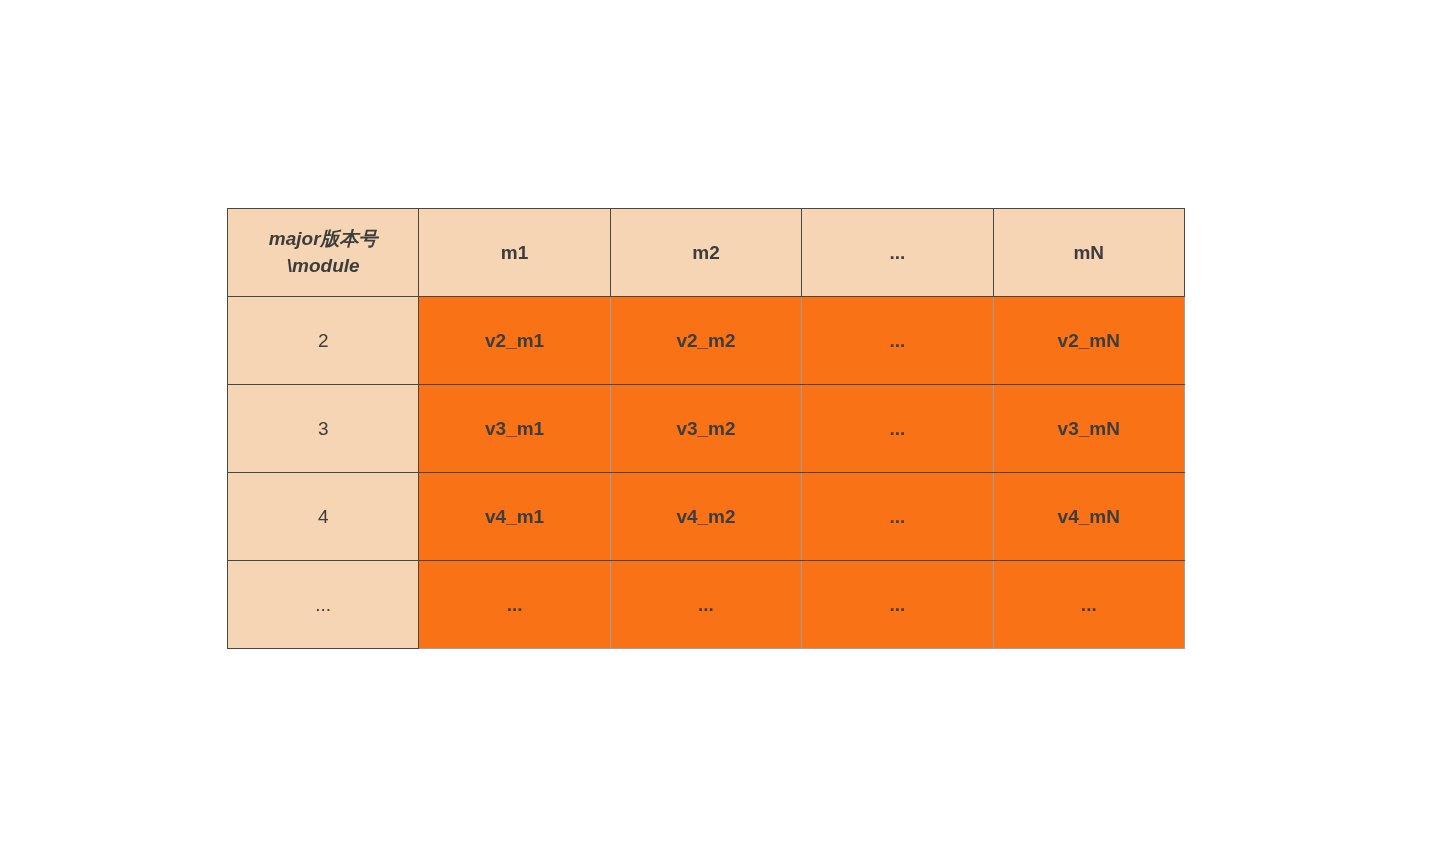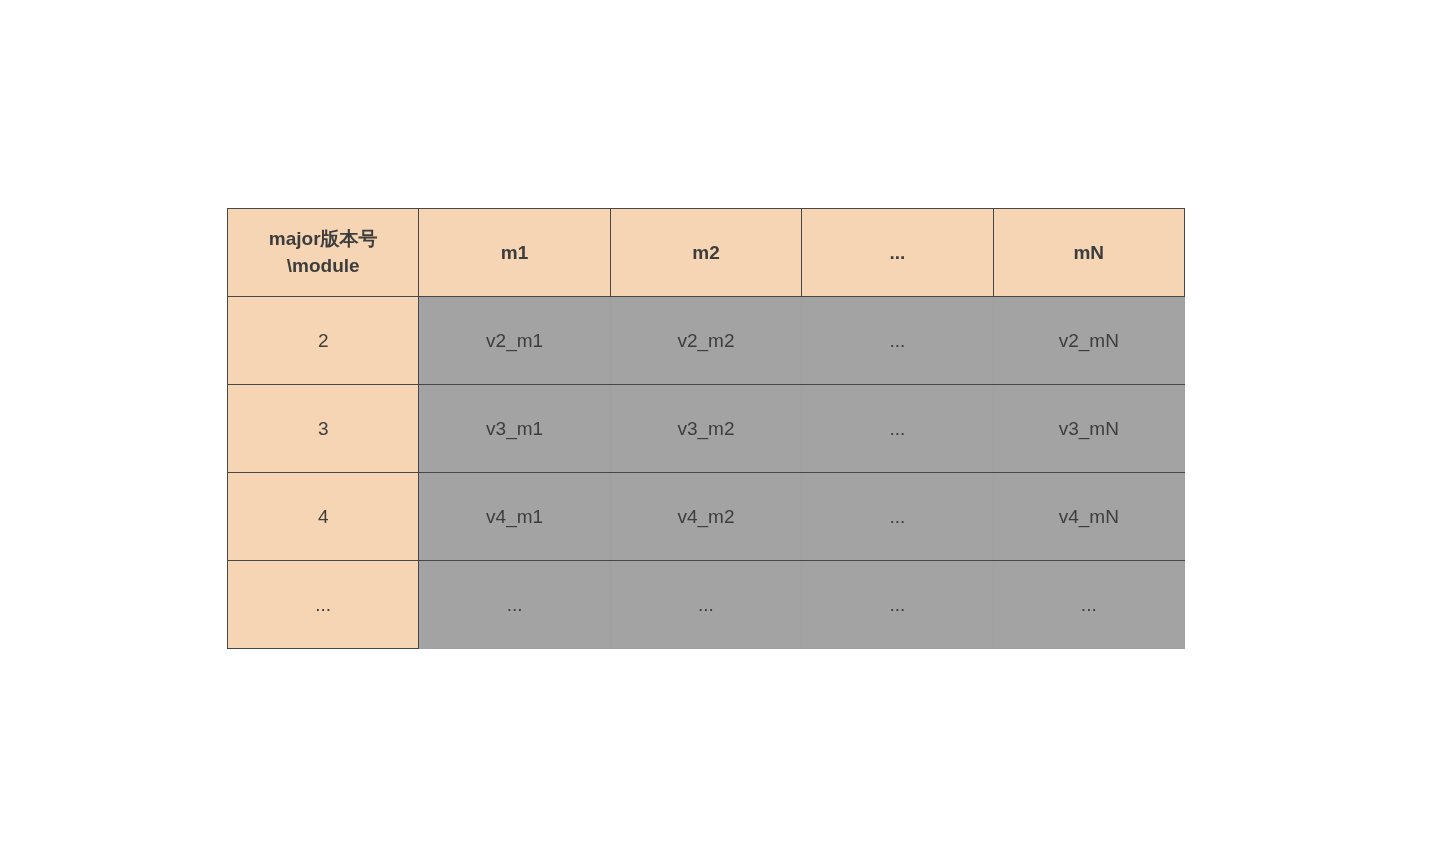--- a/index.html
+++ b/index.html
@@ -40,29 +40,29 @@
     font-weight: bold;
     font-size: 19px;
   }
   td.rhead {
     background: #f5d5b3;
     border: 1px solid #474747;
     font-weight: normal;
   }
   
   td.dcell {
-    background: #a3a3a3;
+    background: #f97316;
     border-left: 1px solid #a0a0a0;
     border-right: 1px solid #a0a0a0;
     border-top: 1px solid #474747;
     border-bottom: 1px solid #474747;
-    font-weight: normal;
+    font-weight: bold;
   }
   tr.lastrow td.dcell { border-bottom: 1px solid #a0a0a0; }
-  .corner-label { white-space: pre-line; line-height: 1.4; }
+  .corner-label { white-space: pre-line; line-height: 1.4; font-style: italic; }
 </style>
 </head>
 <body>
 
 <div class="page">
   <table class="matrix">
     <thead>
       <tr>
         <th class="hcell">
           <span class="corner-label">major版本号

